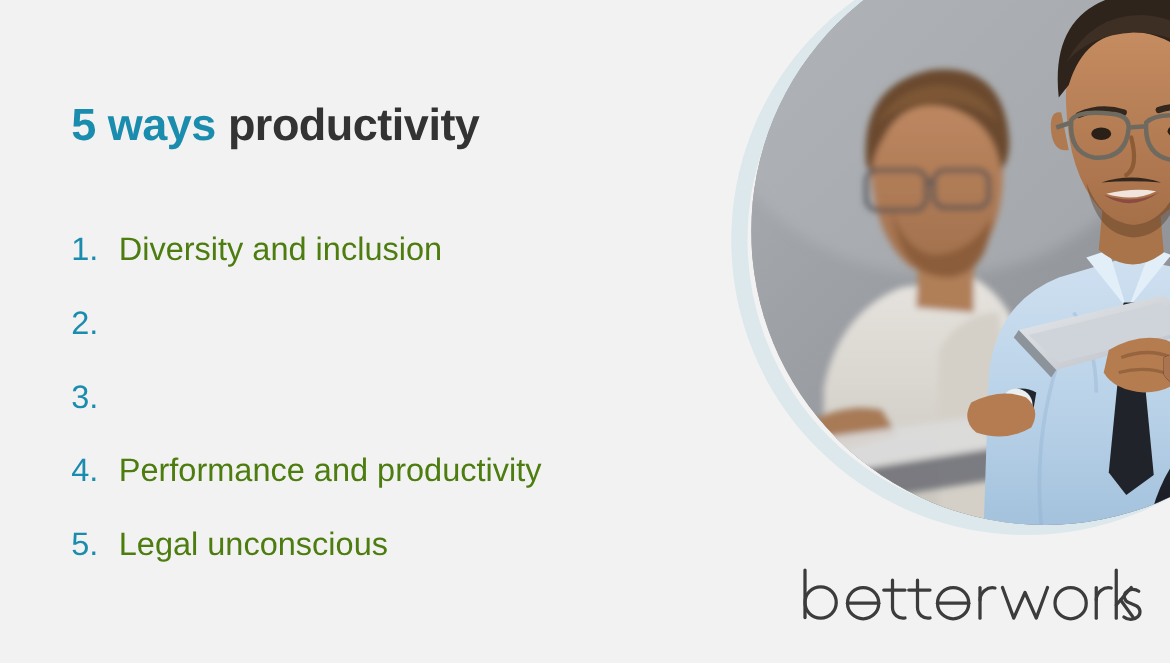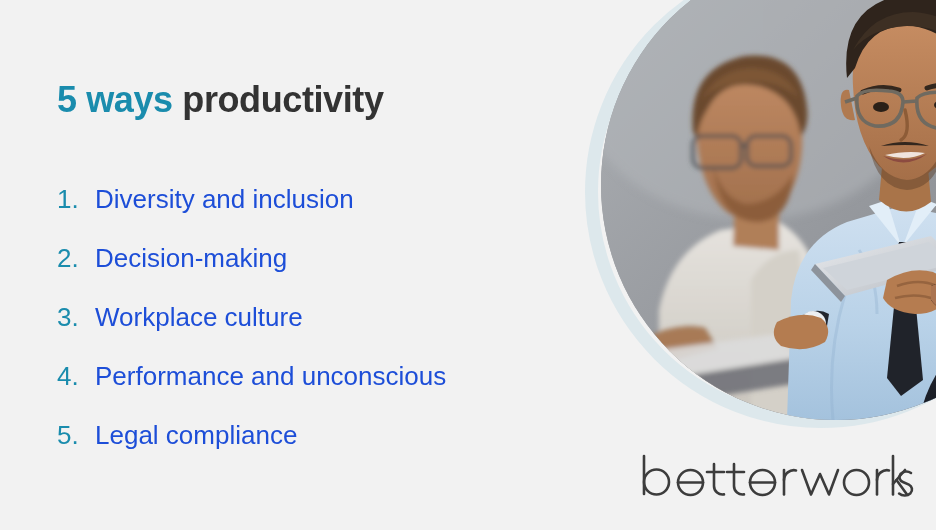--- a/index.html
+++ b/index.html
@@ -83,21 +83,21 @@
     line-height: 32px;
     color: #333333;
     white-space: nowrap;
   }
   #list li .num {
     color: #1a8cad;
     width: 38px;
     flex: 0 0 38px;
     font-size: 26px;
   }
-  #list li .txt { color: #1d4ed8; text-align: right; }
+  #list li .txt { color: #4d7c0f; text-align: right; }
 
   
   #logo {
     position: absolute;
     left: 640px;
     top: 450px;
     width: 275px;
     height: 55px;
   }
   #logo svg { display: block; width: 275px; height: 55px; }
@@ -322,33 +322,31 @@
 
     <h1 id="headline"><span class="accent">5 ways</span><span> productivity</span><br></h1>
 
     <ol id="list">
       <li>
         <span class="num">1.</span>
         <span class="txt">Diversity and inclusion</span>
       </li>
       <li>
         <span class="num">2.</span>
-        <span class="txt">Decision-making</span>
       </li>
       <li>
         <span class="num">3.</span>
-        <span class="txt">Workplace culture</span>
       </li>
       <li>
         <span class="num">4.</span>
-        <span class="txt">Performance and unconscious</span>
+        <span class="txt">Performance and productivity</span>
       </li>
       <li>
         <span class="num">5.</span>
-        <span class="txt">Legal compliance</span>
+        <span class="txt">Legal unconscious</span>
       </li>
     </ol>
   </div>
 
   <div id="logo">
     <svg viewBox="0 0 275 55">
       <g fill="none" stroke="#3c3c3c" stroke-width="2.6" stroke-linecap="round" stroke-linejoin="round">
 
         <path d="M 4 6 L 4 44"></path>
         <path d="M 4 32 a 12.5 12.5 0 1 0 25 0 a 12.5 12.5 0 1 0 -25 0"></path>

